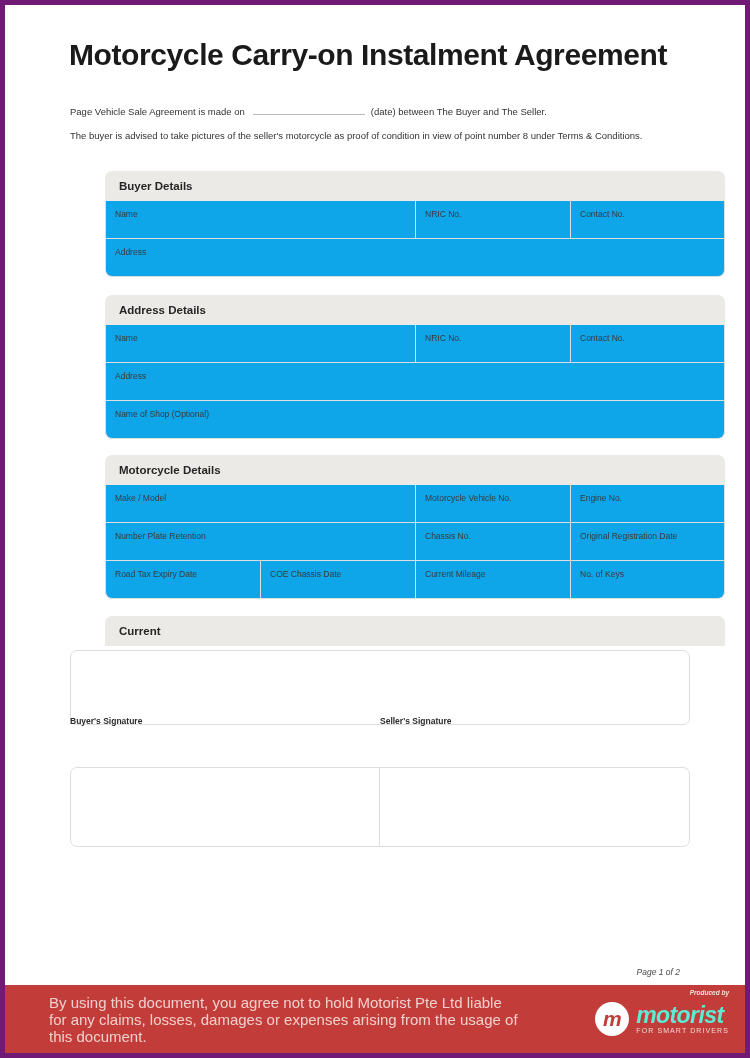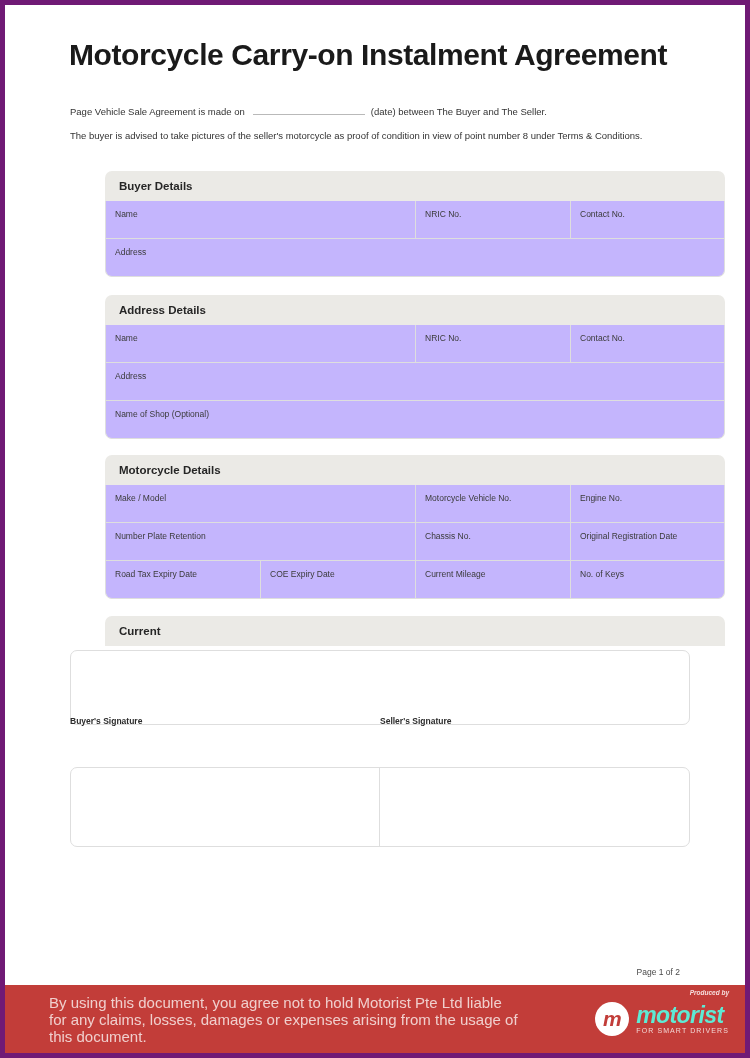--- a/index.html
+++ b/index.html
@@ -67,21 +67,21 @@
     align-items: center;
     padding-left: 14px;
     font-size: 11.5px;
     font-weight: bold;
     color: #262626;
   }
   .sec-body {
     border: 1px solid #dedede;
     border-top: none;
     border-radius: 0 0 7px 7px;
-    background: #c4b5fd;
+    background: #0ea5e9;
     overflow: hidden;
   }
   .row {
     display: flex;
     border-bottom: 1px solid #dedede;
   }
   .row:last-child { border-bottom: none; }
   .cell {
     padding: 8px 0 0 9px;
     font-size: 8.5px;
@@ -136,20 +136,21 @@
   .sig-box { width: 309px; height: 100%; }
   .sig-box.left { border-right: 1px solid #dedede; }
 
   
   .page-num {
     position: absolute;
     right: 65px;
     top: 962px;
     font-size: 8.5px;
     color: #4a4a4a;
+    font-style: italic;
   }
 
   
   .footer {
     position: absolute;
     left: 0;
     bottom: 0;
     width: 750px;
     height: 68px;
     background: #c23d39;
@@ -269,21 +270,21 @@
         <div class="cell c-mid">Motorcycle Vehicle No.</div>
         <div class="cell c-end">Engine No.</div>
       </div>
       <div class="row">
         <div class="cell c-wide">Number Plate Retention</div>
         <div class="cell c-mid">Chassis No.</div>
         <div class="cell c-end">Original Registration Date</div>
       </div>
       <div class="row">
         <div class="cell c-half">Road Tax Expiry Date</div>
-        <div class="cell c-half2">COE Expiry Date</div>
+        <div class="cell c-half2">COE Chassis Date</div>
         <div class="cell c-mid">Current Mileage</div>
         <div class="cell c-end">No. of Keys</div>
       </div>
     </div>
   </div>
 
   <div class="section" style="top:611px;">
     <div class="sec-head">Current</div>
   </div>
   <div class="remarks-box" style="top:645px;"></div>

